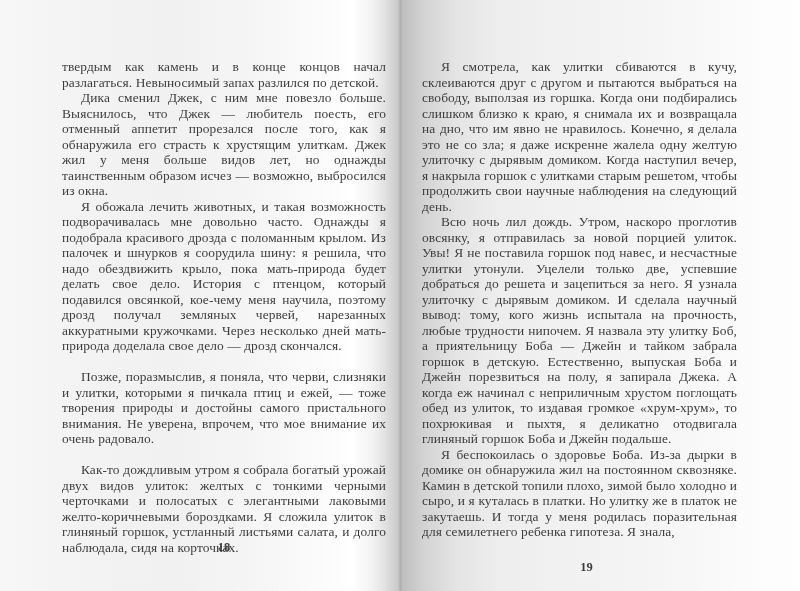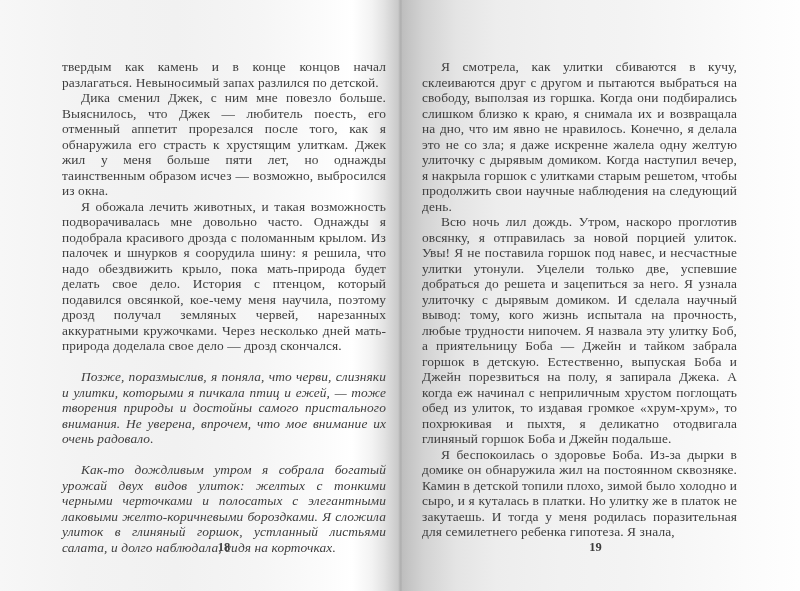--- a/index.html
+++ b/index.html
@@ -49,40 +49,40 @@
     position:absolute;top:59px;
     font-size:13.4px;line-height:15.5px;
     color:var(--text_color);
     text-align:justify;
     letter-spacing:0.1px;
   }
   .page-left .text-block{left:62px;width:324px;}
   .page-right .text-block{left:21px;width:315px;}
   .para{margin:0;text-indent:19px;}
   .para.no-indent{text-indent:0;}
-  .para.gap{margin-top:15.5px;font-style:italic;}
+  .para.gap{margin-top:15.5px;}
   .page-number{
     position:absolute;top:540px;
     font-size:12.5px;line-height:14px;
     color:var(--text_color);
     text-align:center;
     font-weight:bold;
   }
   .page-left .page-number{left:62px;width:324px;}
-  .page-right .page-number{left:37px;width:315px;}
+  .page-right .page-number{left:28px;width:315px;margin-top:20px;}
 </style>
 </head>
 <body>
 
 <div class="spread">
 
   <section class="page page-left">
     <div class="text-block">
       <p class="para no-indent">твердым как камень и в конце концов начал разлагаться. Невыносимый запах разлился по детской.</p>
-      <p class="para">Дика сменил Джек, с ним мне повезло больше. Выяснилось, что Джек — любитель поесть, его отменный аппетит прорезался после того, как я обнаружила его страсть к хрустящим улиткам. Джек жил у меня больше пяти лет, но однажды таинственным образом исчез — возможно, выбросился из окна.</p>
+      <p class="para">Дика сменил Джек, с ним мне повезло больше. Выяснилось, что Джек — любитель поесть, его отменный аппетит прорезался после того, как я обнаружила его страсть к хрустящим улиткам. Джек жил у меня больше видов лет, но однажды таинственным образом исчез — возможно, выбросился из окна.</p>
       <p class="para">Я обожала лечить животных, и такая возможность подворачивалась мне довольно часто. Однажды я подобрала красивого дрозда с поломанным крылом. Из палочек и шнурков я соорудила шину: я решила, что надо обездвижить крыло, пока мать-природа будет делать свое дело. История с птенцом, который подавился овсянкой, кое-чему меня научила, поэтому дрозд получал земляных червей, нарезанных аккуратными кружочками. Через несколько дней мать-природа доделала свое дело — дрозд скончался.</p>
       <p class="para gap">Позже, поразмыслив, я поняла, что черви, слизняки и улитки, которыми я пичкала птиц и ежей, — тоже творения природы и достойны самого пристального внимания. Не уверена, впрочем, что мое внимание их очень радовало.</p>
       <p class="para gap">Как-то дождливым утром я собрала богатый урожай двух видов улиток: желтых с тонкими черными черточками и полосатых с элегантными лаковыми желто-коричневыми бороздками. Я сложила улиток в глиняный горшок, устланный листьями салата, и долго наблюдала, сидя на корточках.</p>
     </div>
     <div class="page-number">18</div>
   </section>
 
   <section class="page page-right">
     <div class="text-block">
       <p class="para">Я смотрела, как улитки сбиваются в кучу, склеиваются друг с другом и пытаются выбраться на свободу, выползая из горшка. Когда они подбирались слишком близко к краю, я снимала их и возвращала на дно, что им явно не нравилось. Конечно, я делала это не со зла; я даже искренне жалела одну желтую улиточку с дырявым домиком. Когда наступил вечер, я накрыла горшок с улитками старым решетом, чтобы продолжить свои научные наблюдения на следующий день.</p>

